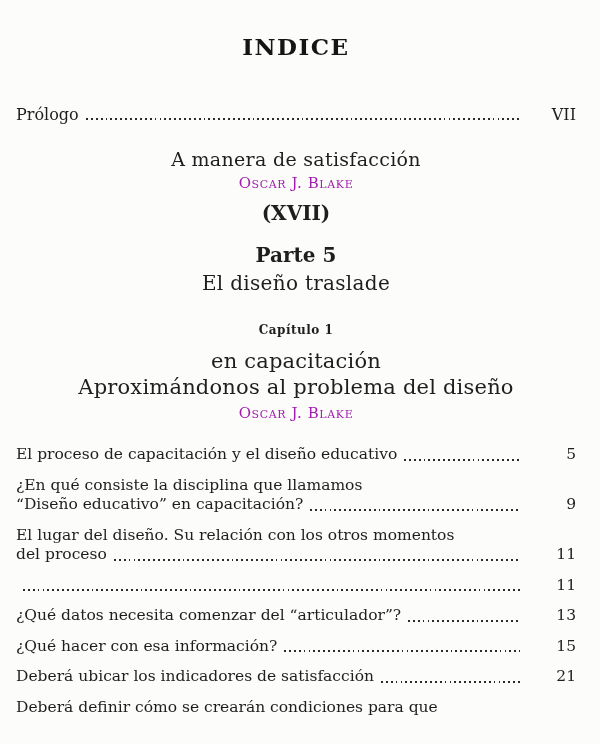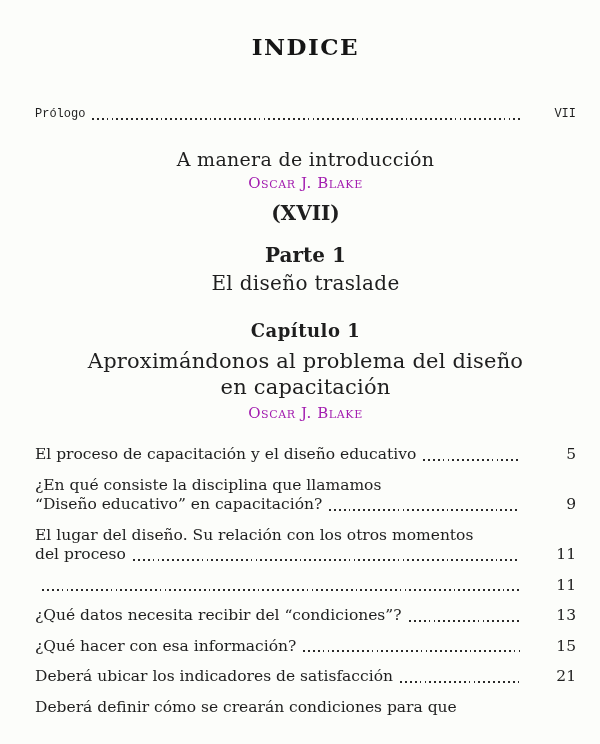--- a/index.html
+++ b/index.html
@@ -13,21 +13,21 @@
   body {
     background: #fcfdfa;
     color: #1e1e1e;
     font-family: "DejaVu Serif", "Liberation Serif", serif;
     -webkit-font-smoothing: antialiased;
   }
 
   .page {
     width: 600px;
     height: 744px;
-    padding: 0 24px 0 35px;
+    padding: 0 24px 0 16px;
     position: relative;
   }
 
   
   .main-title {
     padding-top: 34px;
     text-align: center;
     font-size: 23px;
     line-height: 25px;
     font-weight: bold;
@@ -73,43 +73,42 @@
     margin-top: 4px;
     text-align: center;
     font-size: 20px;
     line-height: 24px;
     letter-spacing: 0.3px;
   }
 
   .chapter-label {
     margin-top: 25px;
     text-align: center;
-    font-size: 18px;
+    font-size: 12px;
     line-height: 21px;
     font-weight: bold;
     letter-spacing: 0.5px;
   }
 
   .chapter-title {
     margin-top: 7px;
     text-align: center;
     font-size: 21px;
     line-height: 26px;
     letter-spacing: 0.2px;
   }
 
   .chapter-author { margin-top: 4px; }
 
   
   .toc-row {
     display: flex;
     align-items: flex-start;
-    font-size: 12px;
+    font-size: 16px;
     line-height: 19px;
-    font-family: Liberation Mono, monospace;
   }
 
   .prologue-row { margin-top: 46px; }
 
   .leader {
     flex: 1 1 auto;
     align-self: flex-end;
     height: 2px;
     margin: 0 12px 4px 7px;
     background-image: repeating-linear-gradient(
@@ -149,31 +148,31 @@
 <div class="page">
 
   <div class="main-title">INDICE</div>
 
   <div class="toc-row prologue-row">
     <span class="entry-text">Prólogo</span>
     <span class="leader"></span>
     <span class="page-num">VII</span>
   </div>
 
-  <div class="intro-title">A manera de introducción</div>
+  <div class="intro-title">A manera de satisfacción</div>
   <div class="author">Oscar J. Blake</div>
   <div class="intro-pages">(XVII)</div>
 
-  <div class="part-label">Parte 1</div>
+  <div class="part-label">Parte 5</div>
   <div class="part-title">El diseño traslade</div>
 
   <div class="chapter-label">Capítulo 1</div>
   <div class="chapter-title">
+    <div>en capacitación</div>
     <div>Aproximándonos al problema del diseño</div>
-    <div>en capacitación</div>
   </div>
   <div class="author chapter-author">Oscar J. Blake</div>
 
   <div class="toc">
       <div class="entry">
         <div class="entry-line">
           <span class="entry-text">El proceso de capacitación y el diseño educativo</span>
           <span class="leader"></span>
           <span class="page-num">5</span>
         </div>
@@ -199,21 +198,21 @@
         </div>
       </div>
       <div class="entry">
         <div class="entry-line">
           <span class="leader"></span>
           <span class="page-num">11</span>
         </div>
       </div>
       <div class="entry">
         <div class="entry-line">
-          <span class="entry-text">¿Qué datos necesita recibir del “condiciones”?</span>
+          <span class="entry-text">¿Qué datos necesita comenzar del “articulador”?</span>
           <span class="leader"></span>
           <span class="page-num">13</span>
         </div>
       </div>
       <div class="entry">
         <div class="entry-line">
           <span class="entry-text">¿Qué hacer con esa información?</span>
           <span class="leader"></span>
           <span class="page-num">15</span>
         </div>

